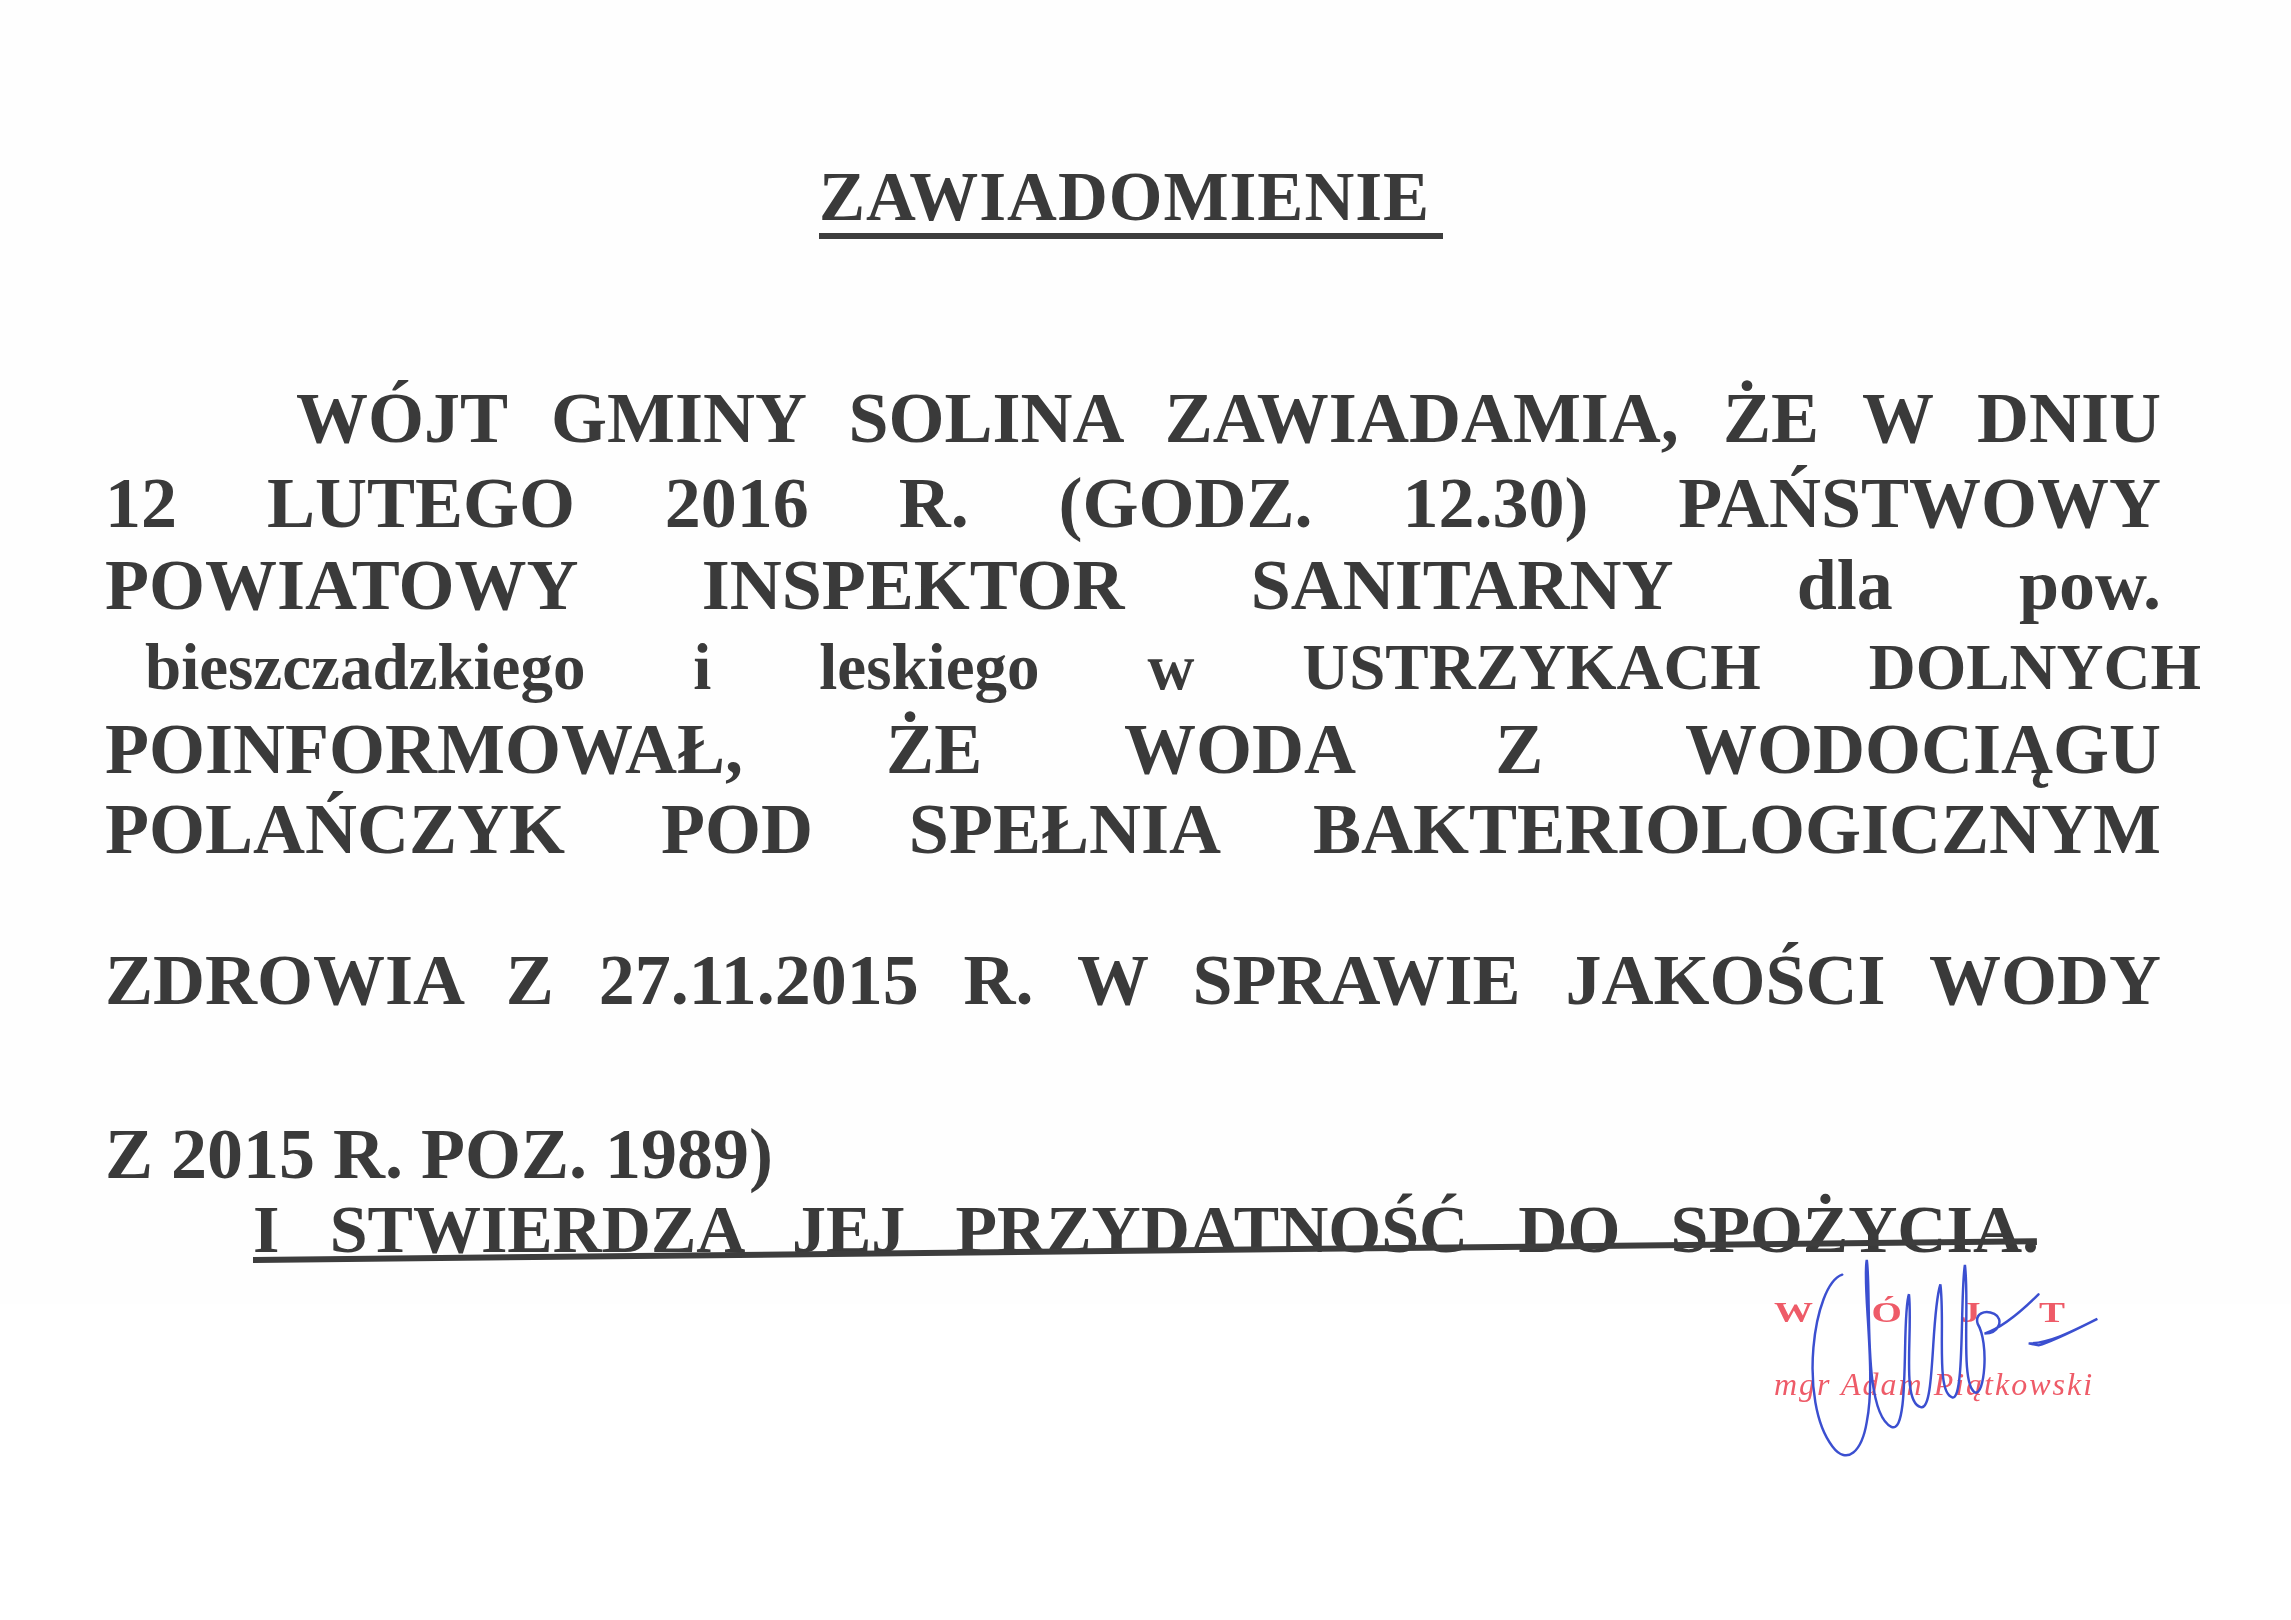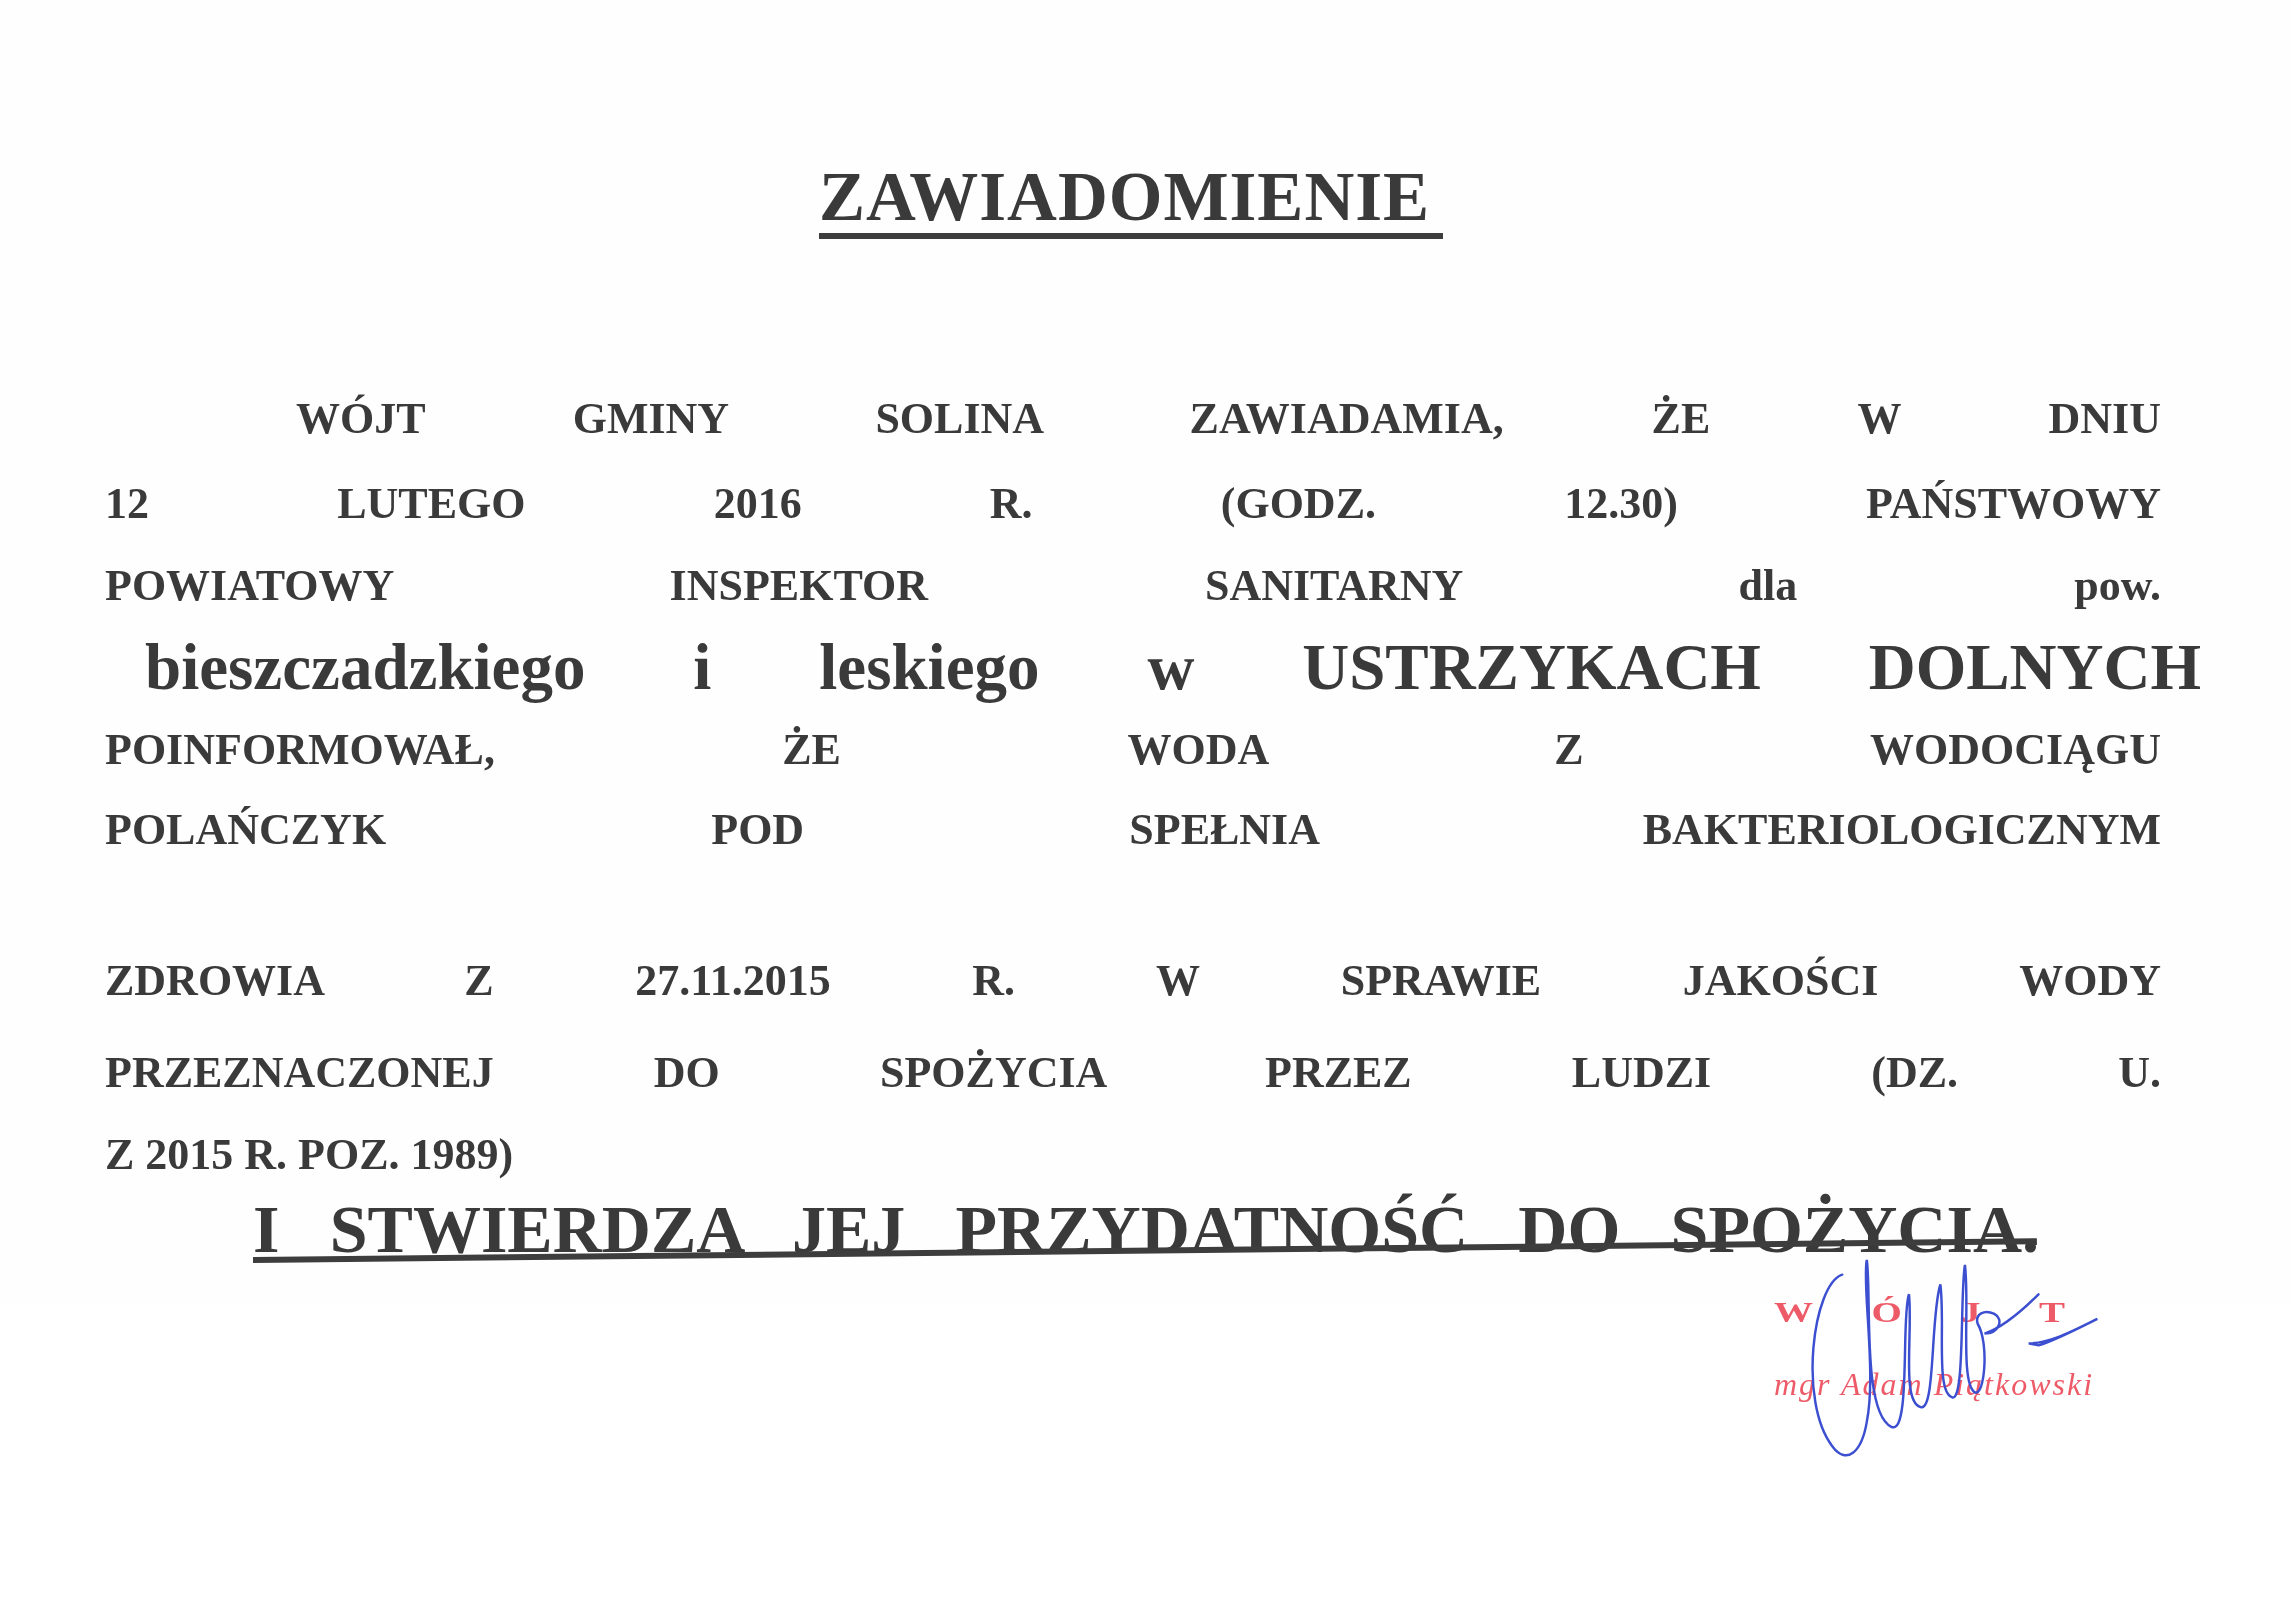--- a/index.html
+++ b/index.html
@@ -7,21 +7,21 @@
   .page { position: absolute; left: 0; top: 0; width: 2292px; height: 1304px; background: #fefefe; }
   .serif { font-family: "Liberation Serif", "DejaVu Serif", serif; font-weight: bold; color: #3a3a3a; }
   .title {
     position: absolute; left: 819px; top: 167px; width: 624px; height: 61px;
     font-size: 69px; line-height: 61px; white-space: nowrap;
     text-align: justify; text-align-last: justify; letter-spacing: 1px;
   }
   .title-underline { position: absolute; left: 819px; top: 233px; width: 624px; height: 5.9px; background: #3d3d3d; }
   .line {
     position: absolute; left: 105px; width: 2056px; height: 69px;
-    font-size: 44px; line-height: 69px; white-space: nowrap;
+    font-size: 72px; line-height: 69px; white-space: nowrap;
     text-align: justify; text-align-last: justify;
   }
   .line.indent { left: 296px; width: 1865px; }
   .line.short { text-align: center; text-align-last: left; width: auto; }
   .line.lower { font-size: 65px; margin-left: 40px; }
   .final {
     position: absolute; left: 253px; width: 1786px; height: 69px; top: 1195px;
     font-size: 68px; line-height: 69px; white-space: nowrap;
     text-align: justify; text-align-last: justify;
   }
@@ -47,21 +47,20 @@
   <div class="title serif">ZAWIADOMIENIE</div>
   <div class="title-underline"></div>
 
   <div class="line serif indent" style="top:384px">WÓJT GMINY SOLINA ZAWIADAMIA, ŻE W DNIU</div>
   <div class="line serif" style="top:469px">12 LUTEGO 2016 R. (GODZ. 12.30) PAŃSTWOWY</div>
   <div class="line serif" style="top:551px">POWIATOWY INSPEKTOR SANITARNY dla pow.</div>
   <div class="line serif lower" style="top:633px">bieszczadzkiego i leskiego w USTRZYKACH DOLNYCH</div>
   <div class="line serif" style="top:715px">POINFORMOWAŁ, ŻE WODA Z WODOCIĄGU</div>
   <div class="line serif" style="top:795px">POLAŃCZYK POD SPEŁNIA BAKTERIOLOGICZNYM</div>
   <div class="line serif" style="top:946px">ZDROWIA Z 27.11.2015 R. W SPRAWIE JAKOŚCI WODY</div>
-  <div class="line serif" style="top:1038px">PRZEZNACZONEJ DO SPOŻYCIA PRZEZ LUDZI (DZ. U.</div>
   <div class="line serif short" style="top:1120px">Z 2015 R. POZ. 1989)</div>
 
   <div class="final serif">I STWIERDZA JEJ PRZYDATNOŚĆ DO SPOŻYCIA.</div>
   <div class="final-underline"></div>
 
   <div class="stamp-title">W Ó J T</div>
   <div class="stamp-name">mgr Adam Piątkowski</div>
 
   <svg class="signature" viewBox="0 0 320 220">
     <path d="M40 20 C 10 30, -5 150, 30 195 C 45 215, 60 200, 65 170 C 75 120, 60 30, 65 5 C 70 40, 60 160, 90 175 C 110 185, 100 60, 108 40 C 112 80, 100 150, 120 155 C 135 160, 130 60, 140 30 C 145 70, 135 140, 152 145 C 165 150, 160 40, 165 10 C 170 50, 160 130, 175 140 C 185 145, 190 90, 178 70 C 175 60, 185 55, 195 60 C 205 65, 200 80, 185 80 C 200 75, 220 60, 240 40" fill="none" stroke="#3b4fd0" stroke-width="2.5" stroke-linecap="round"></path>

